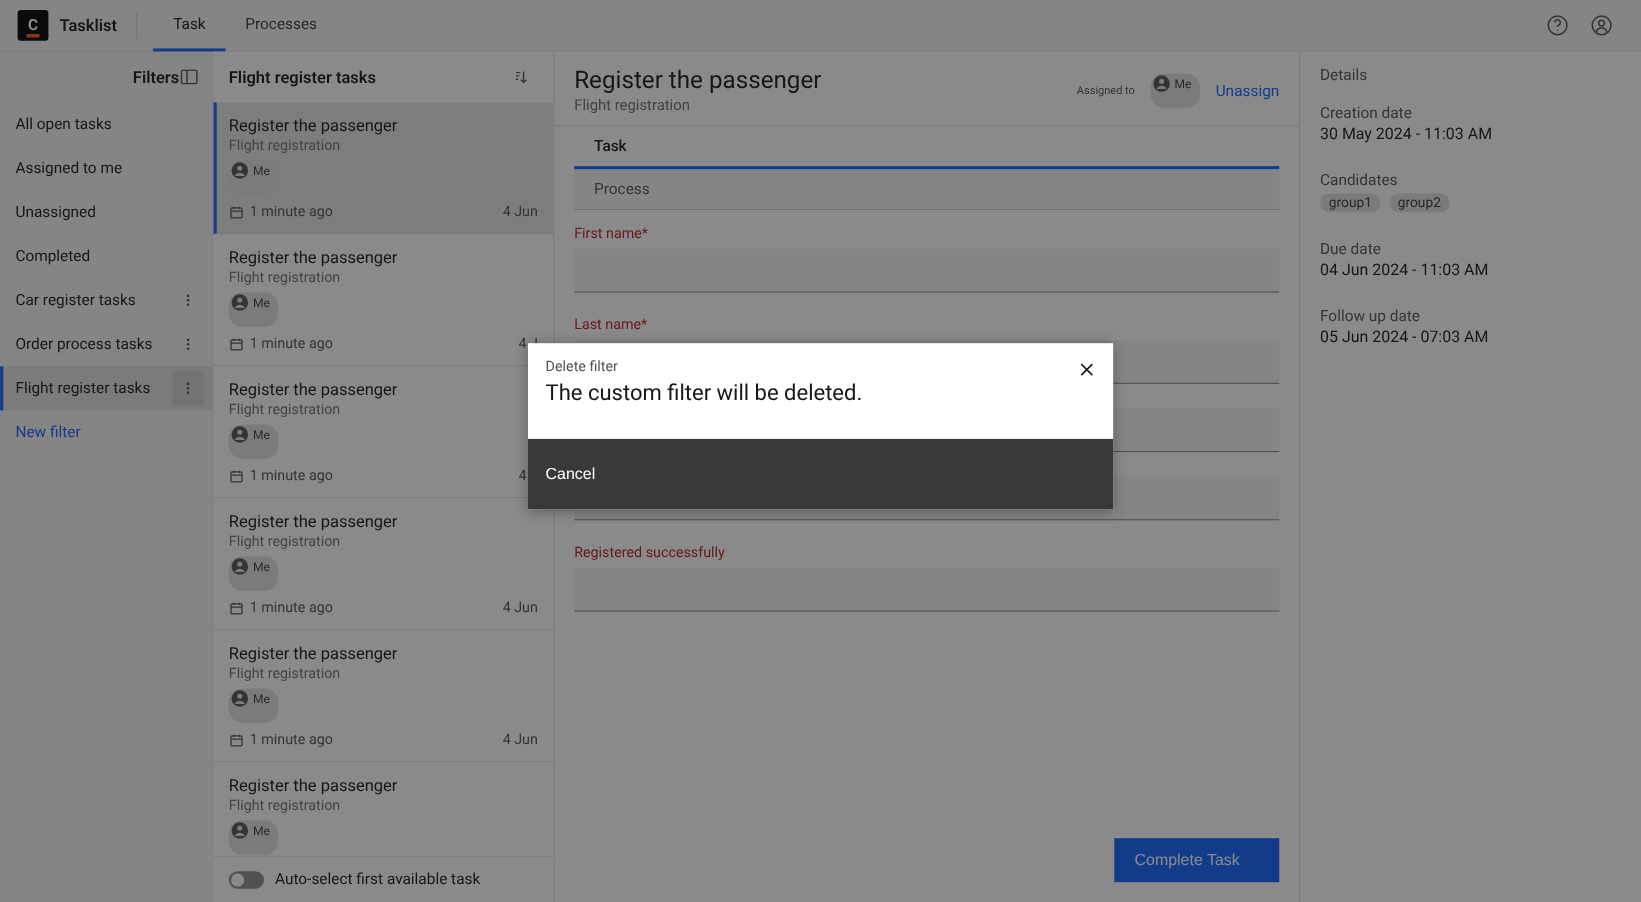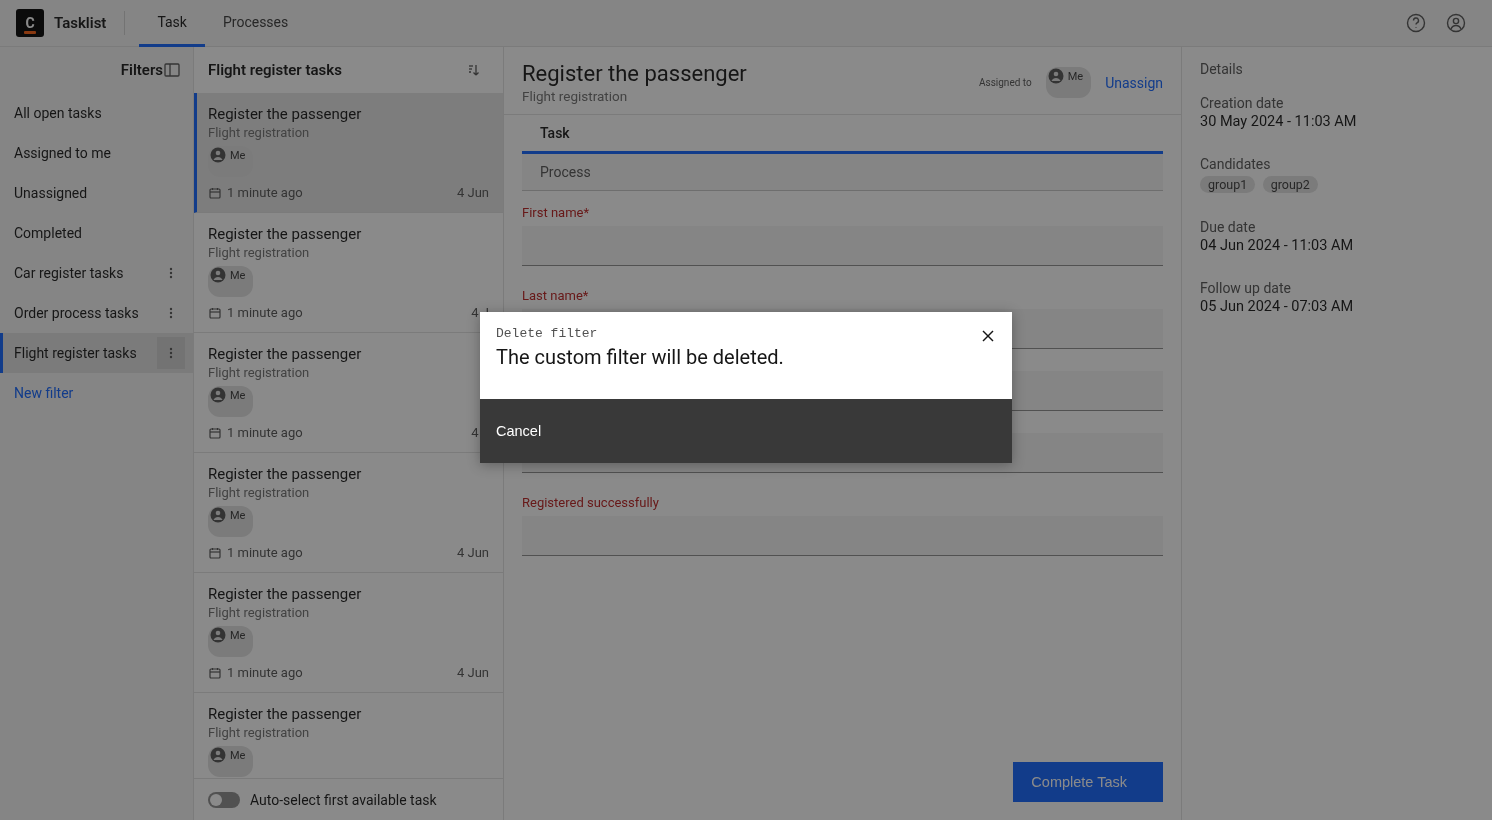--- a/index.html
+++ b/index.html
@@ -83,21 +83,21 @@
 .col-side{ width:310px; padding: 14px 18px; font-size:14px;}
 .side-title{ color:#525252; margin-bottom:18px;}
 .side-sec{ margin-bottom:26px;}
 .side-lbl{ color:#525252; font-size:14px; margin-bottom:2px;}
 .side-val{ color:#161616; font-size:14.5px;}
 .cand-chip{ display:inline-block; background:#e0e0e0; border-radius:10px; padding:1px 8px; font-size:12.5px; color:#393939; margin-right:4px;}
 
 .overlay{ position:absolute; inset:0; background:rgba(22,22,22,0.5); display:flex; align-items:flex-start; justify-content:center; padding-top:312px; }
 .modal{ width:532px; background:#fff; box-shadow:0 2px 12px rgba(0,0,0,0.3);}
 .modal-body{ padding:14px 16px 30px; position:relative;}
-.modal-kicker{ font-size:13px; color:#525252; margin-bottom:4px;font-family:Liberation Mono, monospace;}
+.modal-kicker{ font-size:13px; color:#525252; margin-bottom:4px;}
 .modal-msg{ font-size:20px; color:#161616;}
 .modal-close{ position:absolute; top:10px; right:10px; width:28px; height:28px; border:none; background:transparent; cursor:pointer; display:flex;align-items:center;justify-content:center;}
 .modal-actions{ display:flex; height:64px;}
 .modal-btn{ flex:1; border:none; text-align:left; padding: 0 16px; font-size:14.5px; cursor:pointer;}
 .btn-cancel{ background:#393939; color:#fff;}
 .btn-danger{ background:#da1e28; color:#fff;}
 svg{ display:block;}
 </style>
 </head>
 <body>

